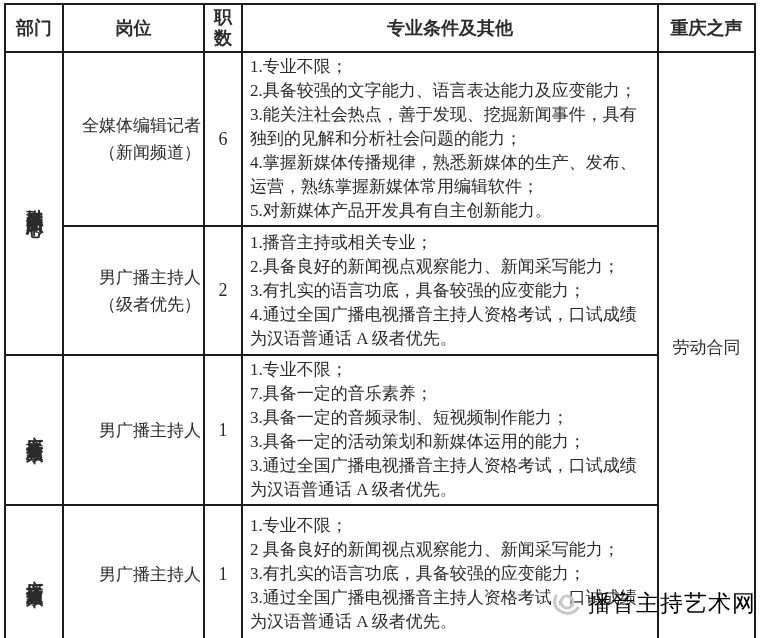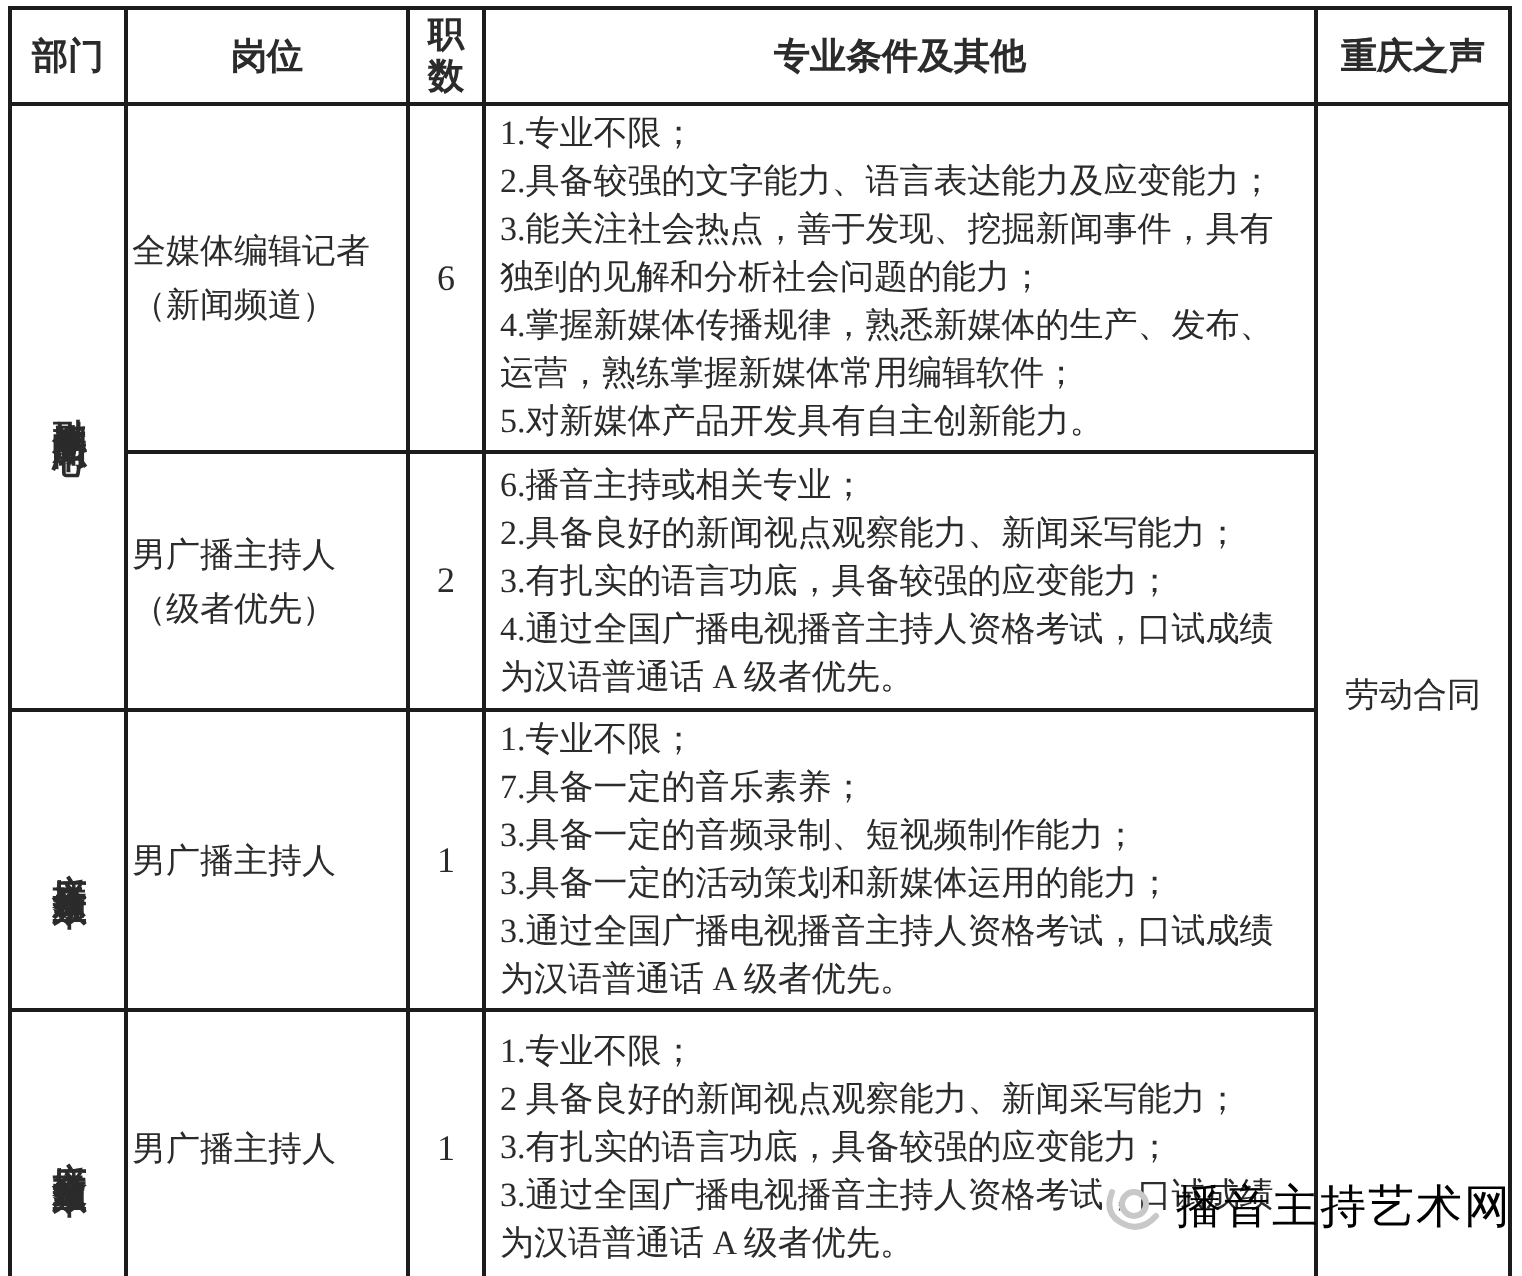--- a/index.html
+++ b/index.html
@@ -43,21 +43,21 @@
     display: inline-block;
     writing-mode: vertical-lr;
     -webkit-writing-mode: vertical-lr;
     text-orientation: upright;
     -webkit-text-orientation: upright;
     letter-spacing: 2px;
     line-height: 1.1;
     font-weight: bold;
   }
   td.pos {
-    text-align: left;
+    text-align: right;
     font-size: 17px;
     line-height: 27px;
     padding: 2px;
   }
   .pos-note:empty { display: none; }
   td.count {
     text-align: center;
     font-size: 18px;
   }
   td.cond {
@@ -129,21 +129,21 @@
       <td class="form" rowspan="4">劳动合同</td>
     </tr>
     <tr class="r2">
       <td class="pos">
         <div>男广播主持人</div>
         <div class="pos-note">（级者优先）</div>
       </td>
       <td class="count">2</td>
       <td class="cond">
         <div class="cond-list">
-            <div class="cond-line">6.播音主持或相关专业；</div>
+            <div class="cond-line">1.播音主持或相关专业；</div>
             <div class="cond-line">2.具备良好的新闻视点观察能力、新闻采写能力；</div>
             <div class="cond-line">3.有扎实的语言功底，具备较强的应变能力；</div>
             <div class="cond-line">4.通过全国广播电视播音主持人资格考试，口试成绩为汉语普通话 A 级者优先。</div>
           </div>
       </td>
     </tr>
     <tr class="r3">
       <td class="dept">
         <span class="vtext">广播音乐频率</span>
       </td>

